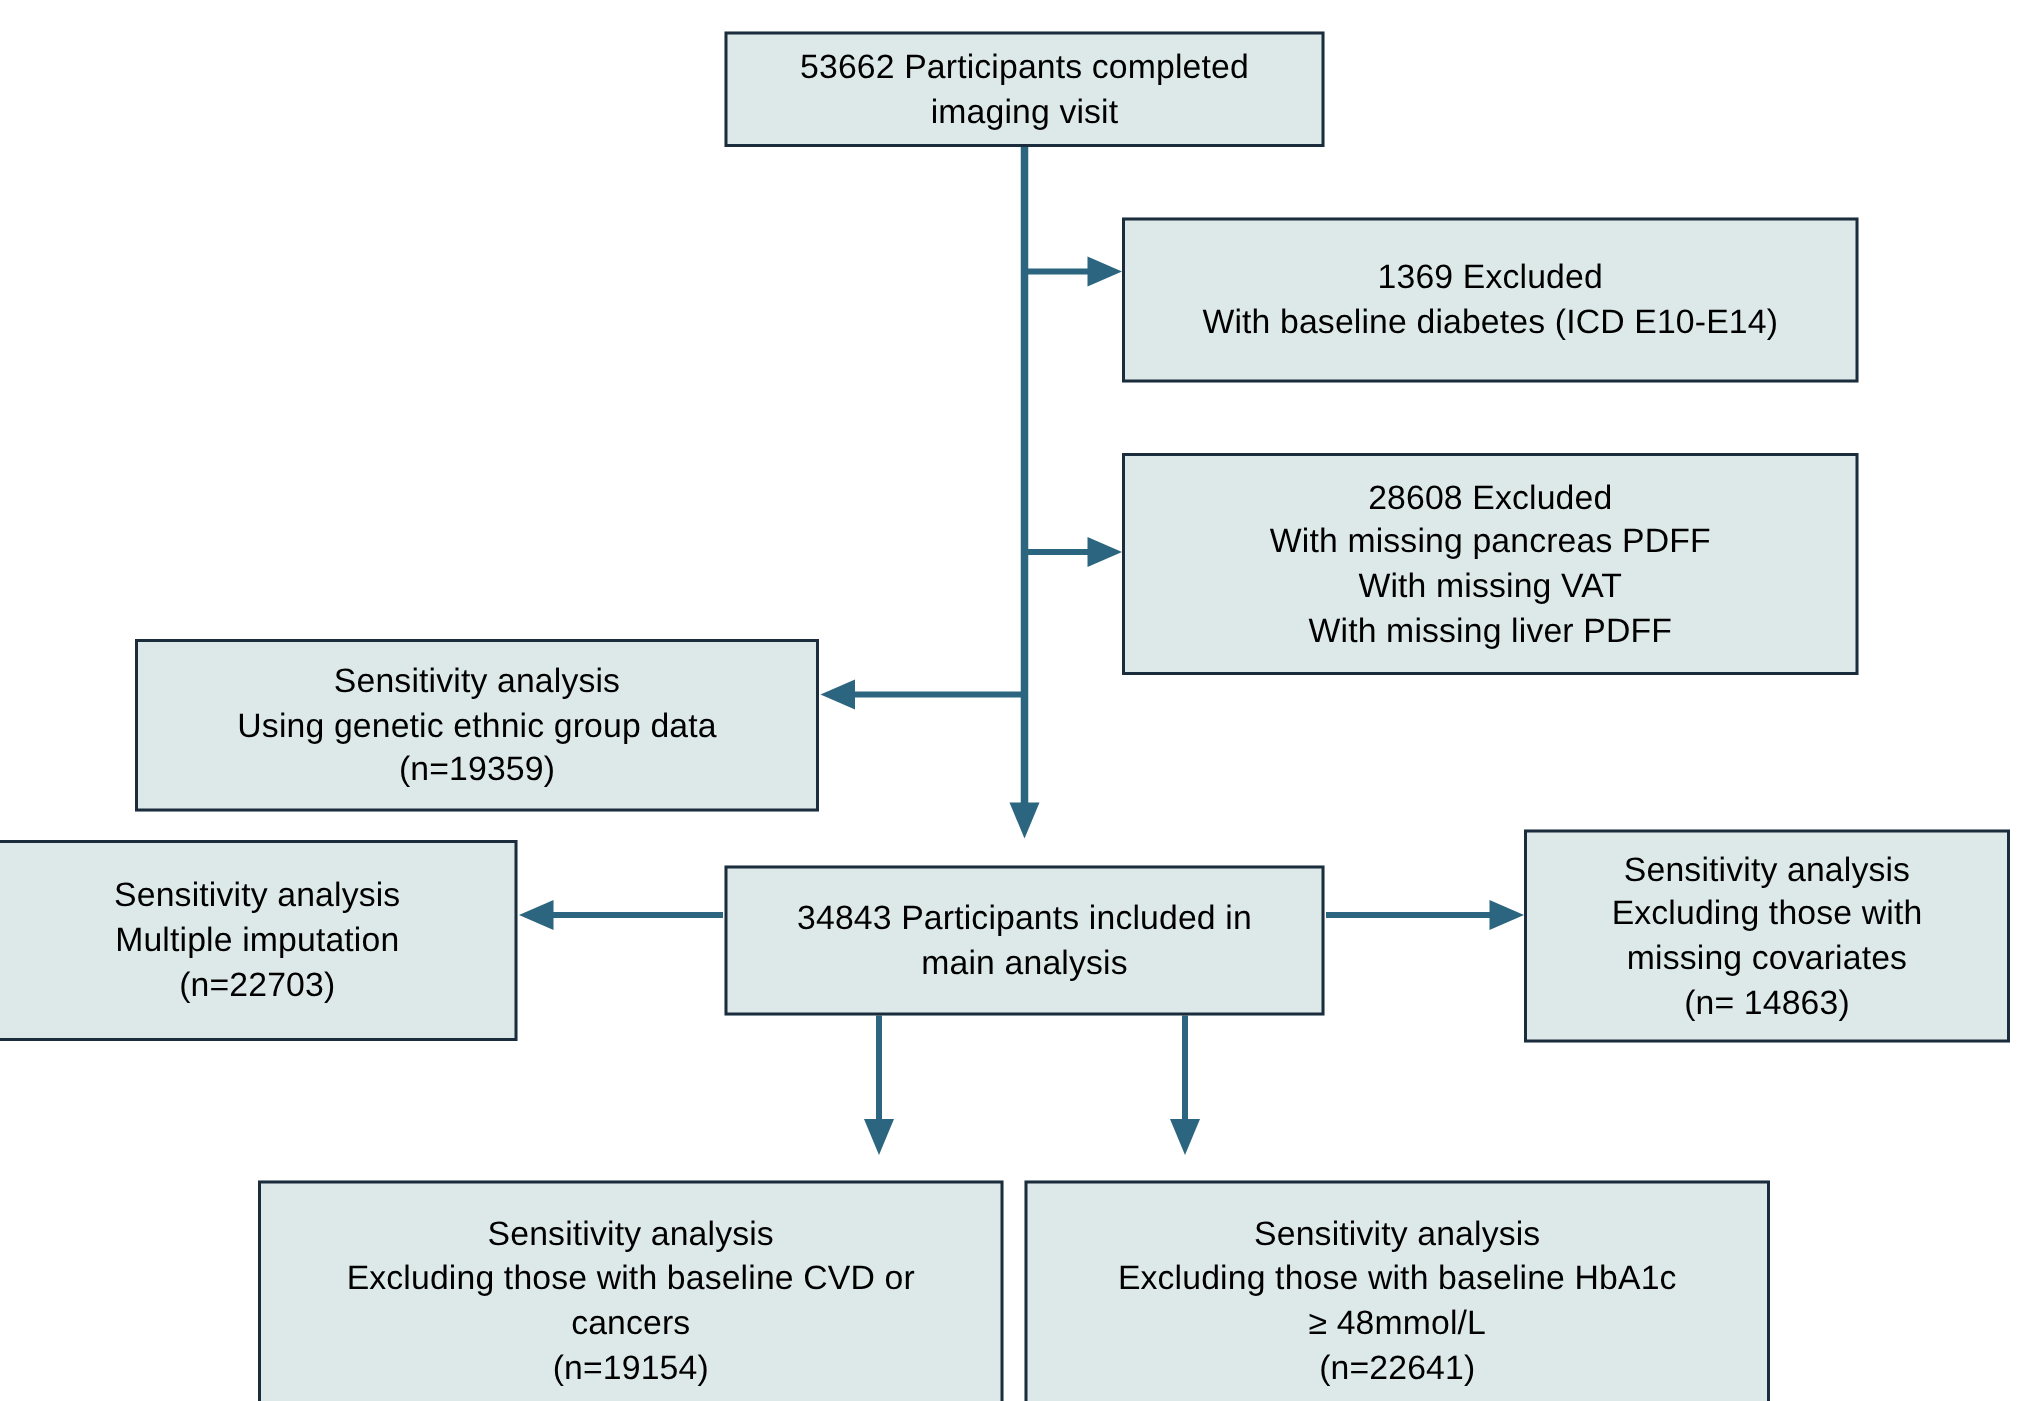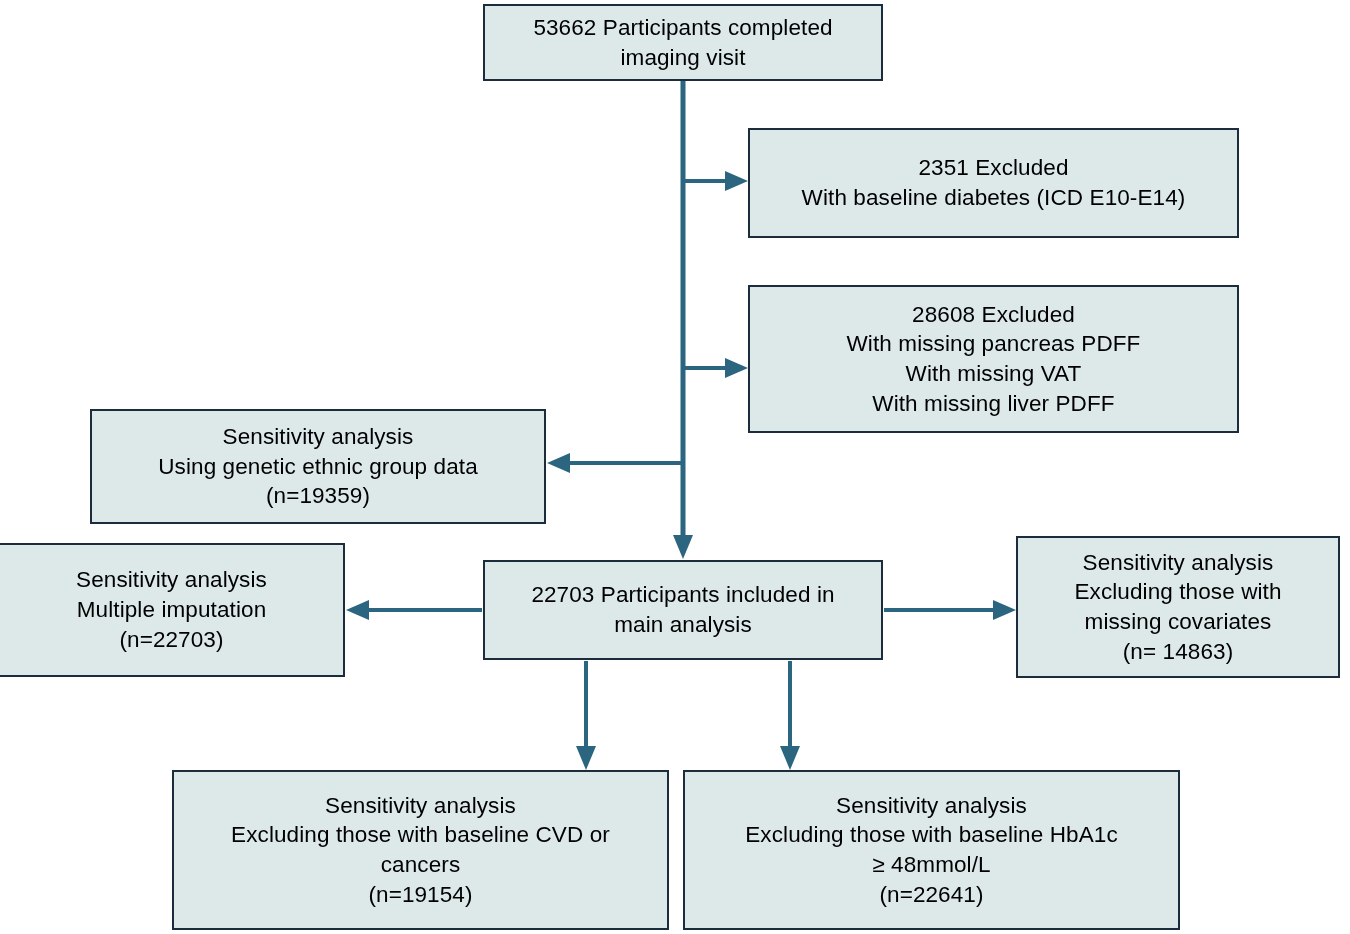--- a/index.html
+++ b/index.html
@@ -27,20 +27,21 @@
     display: flex;
     align-items: center;
     justify-content: center;
     text-align: center;
     color: #000000;
     font-size: 22.5px;
     line-height: 1.32;
     letter-spacing: 0.1px;
     padding: 4px 10px;
     white-space: pre-line;
+    margin-top: 17px;
   }
   .node-text {
     display: block;
     width: 100%;
     white-space: pre-line;
   }
   svg.connectors {
     position: absolute;
     left: 0;
     top: 0;
@@ -95,21 +96,21 @@
     <line class="conn-line" x1="790" y1="661" x2="790" y2="755"></line>
     <polygon class="arrow-head" points="790,770 780,746 800,746"></polygon>
   </svg>
 
   <div class="node" style="left:483px; top:4px; width:400px; height:77px;">
     <span class="node-text">53662 Participants completed
 imaging visit</span>
   </div>
 
   <div class="node" style="left:748px; top:128px; width:491px; height:110px;">
-    <span class="node-text">2351 Excluded
+    <span class="node-text">1369 Excluded
 With baseline diabetes (ICD E10-E14)</span>
   </div>
 
   <div class="node" style="left:748px; top:285px; width:491px; height:148px;">
     <span class="node-text">28608 Excluded
 With missing pancreas PDFF
 With missing VAT
 With missing liver PDFF</span>
   </div>
 
@@ -119,21 +120,21 @@
 (n=19359)</span>
   </div>
 
   <div class="node" style="left:-2px; top:543px; width:347px; height:134px;">
     <span class="node-text">Sensitivity analysis
 Multiple imputation
 (n=22703)</span>
   </div>
 
   <div class="node" style="left:483px; top:560px; width:400px; height:100px;">
-    <span class="node-text">22703 Participants included in
+    <span class="node-text">34843 Participants included in
 main analysis</span>
   </div>
 
   <div class="node" style="left:1016px; top:536px; width:324px; height:142px;">
     <span class="node-text">Sensitivity analysis
 Excluding those with
 missing covariates
 (n= 14863)</span>
   </div>
 

